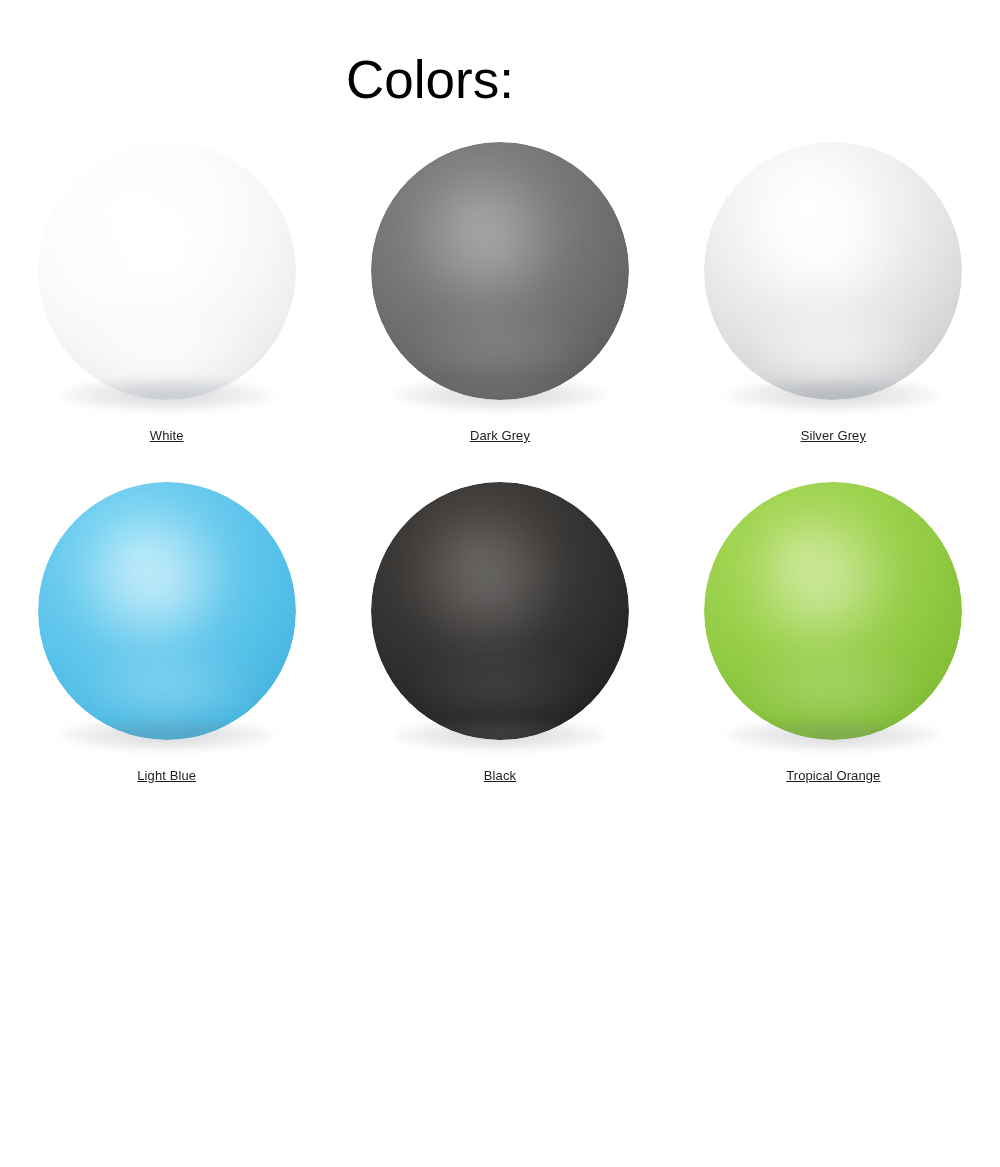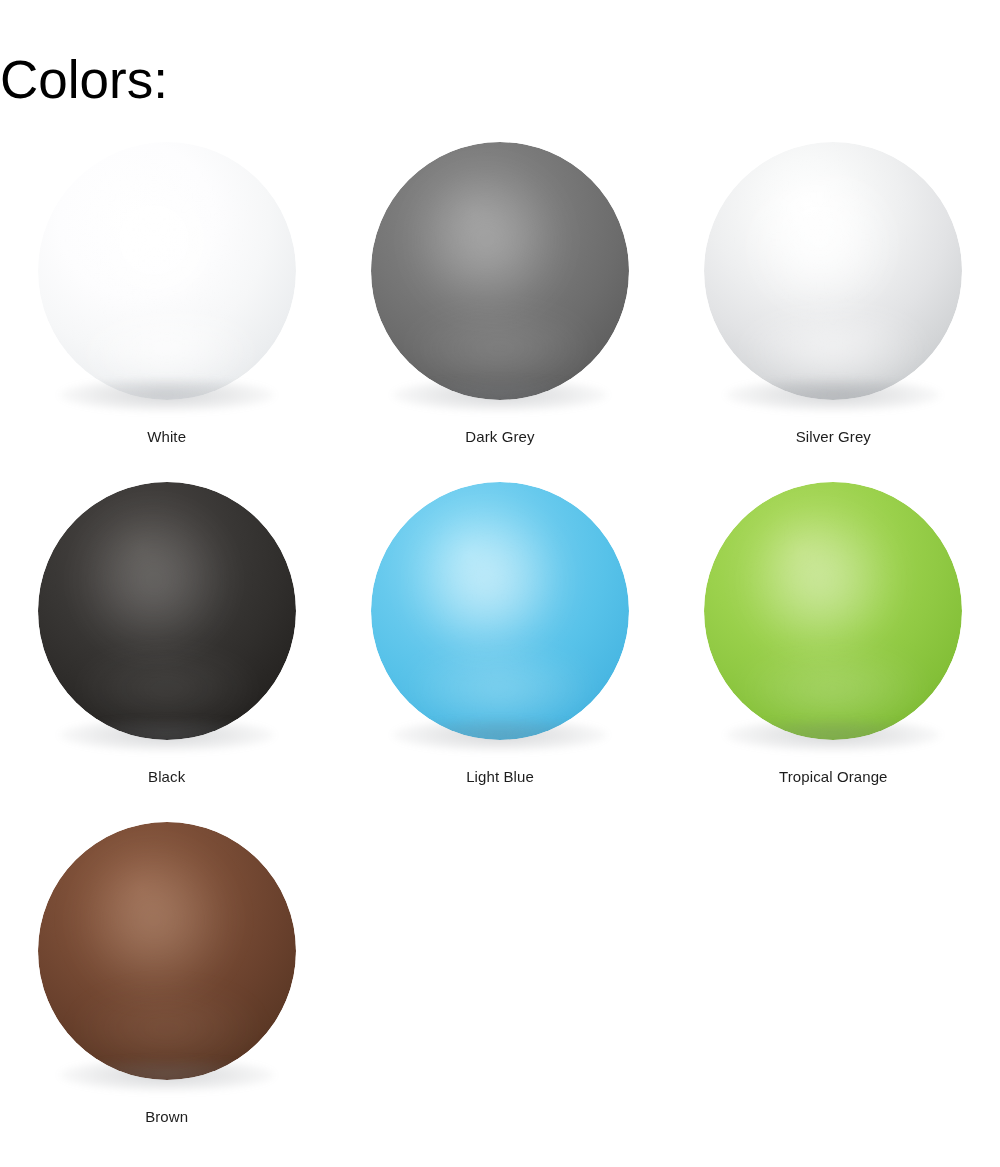--- a/index.html
+++ b/index.html
@@ -23,20 +23,21 @@
     height: 1167px;
     position: relative;
     background: #ffffff;
   }
 
   .page-title {
     position: absolute;
     top: 14px;
     left: 0;
     width: 860px;
+    text-align: center;
     font-size: 53px;
     font-weight: 400;
     line-height: 1.15;
     letter-spacing: 0px;
     color: #000000;
     font-family: "Liberation Sans", "DejaVu Sans", sans-serif;
   }
 
   .grid {
     position: absolute;
@@ -204,27 +205,28 @@
     background:
       radial-gradient(circle at 40% 26%,
         #8d5c43 0%, #82533b 20%, #764a34 40%, #6a412d 58%,
         #5d3926 75%, #4e2e1e 90%, #432618 97%, #3d2215 100%);
   }
   .s-brown .highlight { background: radial-gradient(circle, rgba(255,229,205,0.26) 0%, rgba(255,229,205,0) 70%); }
   .s-brown .bounce    { background: radial-gradient(ellipse, rgba(255,220,190,0.11) 0%, rgba(255,220,190,0) 76%); }
 
   .swatch-label {
     margin-top: 28px;
-    font-size: 15px;
+    font-size: 13px;
     font-weight: 400;
     color: #1d1d1d;
     text-align: left;
     line-height: 1.2;
     letter-spacing: 0.1px;
     white-space: nowrap;
+    text-decoration: underline;
   }
 </style>
 </head>
 <body>
 
 <div class="page">
 
   <h1 class="page-title">Colors:</h1>
 
   <div class="grid">
@@ -266,70 +268,59 @@
         </div>
         <div class="swatch-label">Silver Grey</div>
       </div>
 
     </div>
 
     <div class="row">
 
       <div class="cell">
         <div class="sphere-wrap">
+          <div class="sphere s-light-blue">
+            <div class="body"></div>
+            <div class="highlight"></div>
+            <div class="bounce"></div>
+          </div>
+          <div class="sphere-shadow"></div>
+        </div>
+        <div class="swatch-label">Light Blue</div>
+      </div>
+
+      <div class="cell">
+        <div class="sphere-wrap">
           <div class="sphere s-black">
             <div class="body"></div>
             <div class="highlight"></div>
             <div class="bounce"></div>
           </div>
           <div class="sphere-shadow"></div>
         </div>
         <div class="swatch-label">Black</div>
       </div>
 
       <div class="cell">
         <div class="sphere-wrap">
-          <div class="sphere s-light-blue">
-            <div class="body"></div>
-            <div class="highlight"></div>
-            <div class="bounce"></div>
-          </div>
-          <div class="sphere-shadow"></div>
-        </div>
-        <div class="swatch-label">Light Blue</div>
-      </div>
-
-      <div class="cell">
-        <div class="sphere-wrap">
           <div class="sphere s-tropical-green">
             <div class="body"></div>
             <div class="highlight"></div>
             <div class="bounce"></div>
           </div>
           <div class="sphere-shadow"></div>
         </div>
         <div class="swatch-label">Tropical Orange</div>
       </div>
 
     </div>
 
     <div class="row">
 
 
-      <div class="cell">
-        <div class="sphere-wrap">
-          <div class="sphere s-brown">
-            <div class="body"></div>
-            <div class="highlight"></div>
-            <div class="bounce"></div>
-          </div>
-          <div class="sphere-shadow"></div>
-        </div>
-        <div class="swatch-label">Brown</div>
-      </div>
 
       <div class="cell empty">
         <div class="sphere-wrap"></div>
         <div class="swatch-label"></div>
       </div>
 
     </div>
 
   </div>
 </div>

